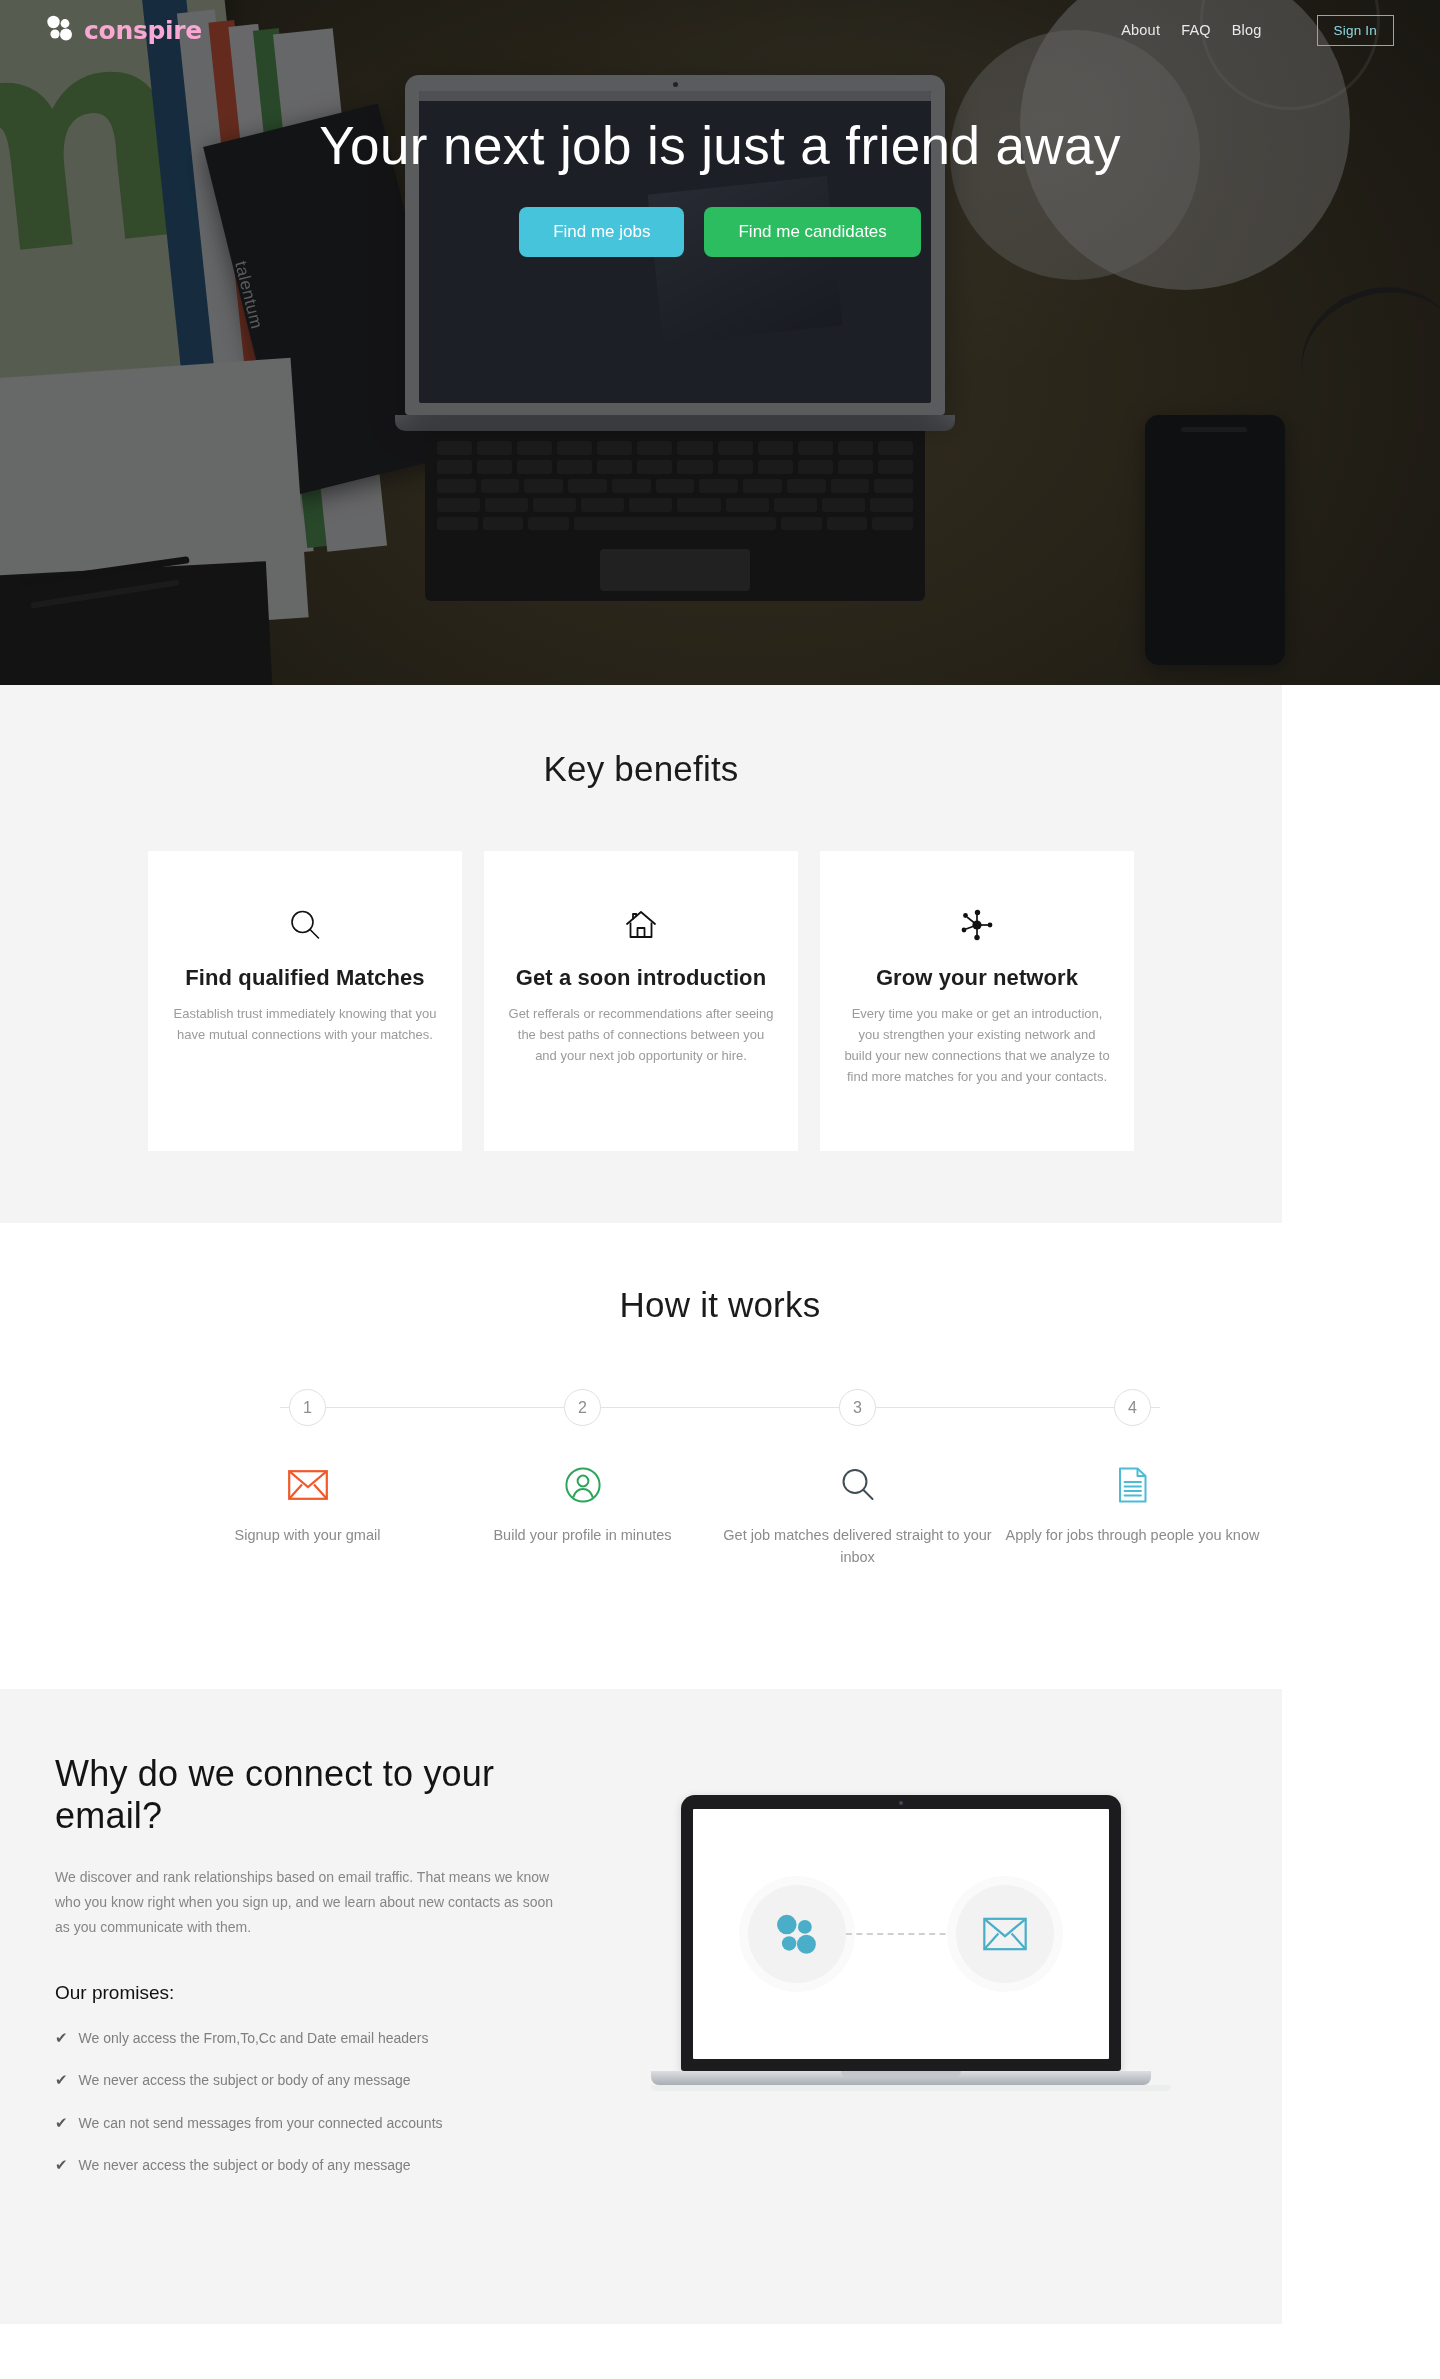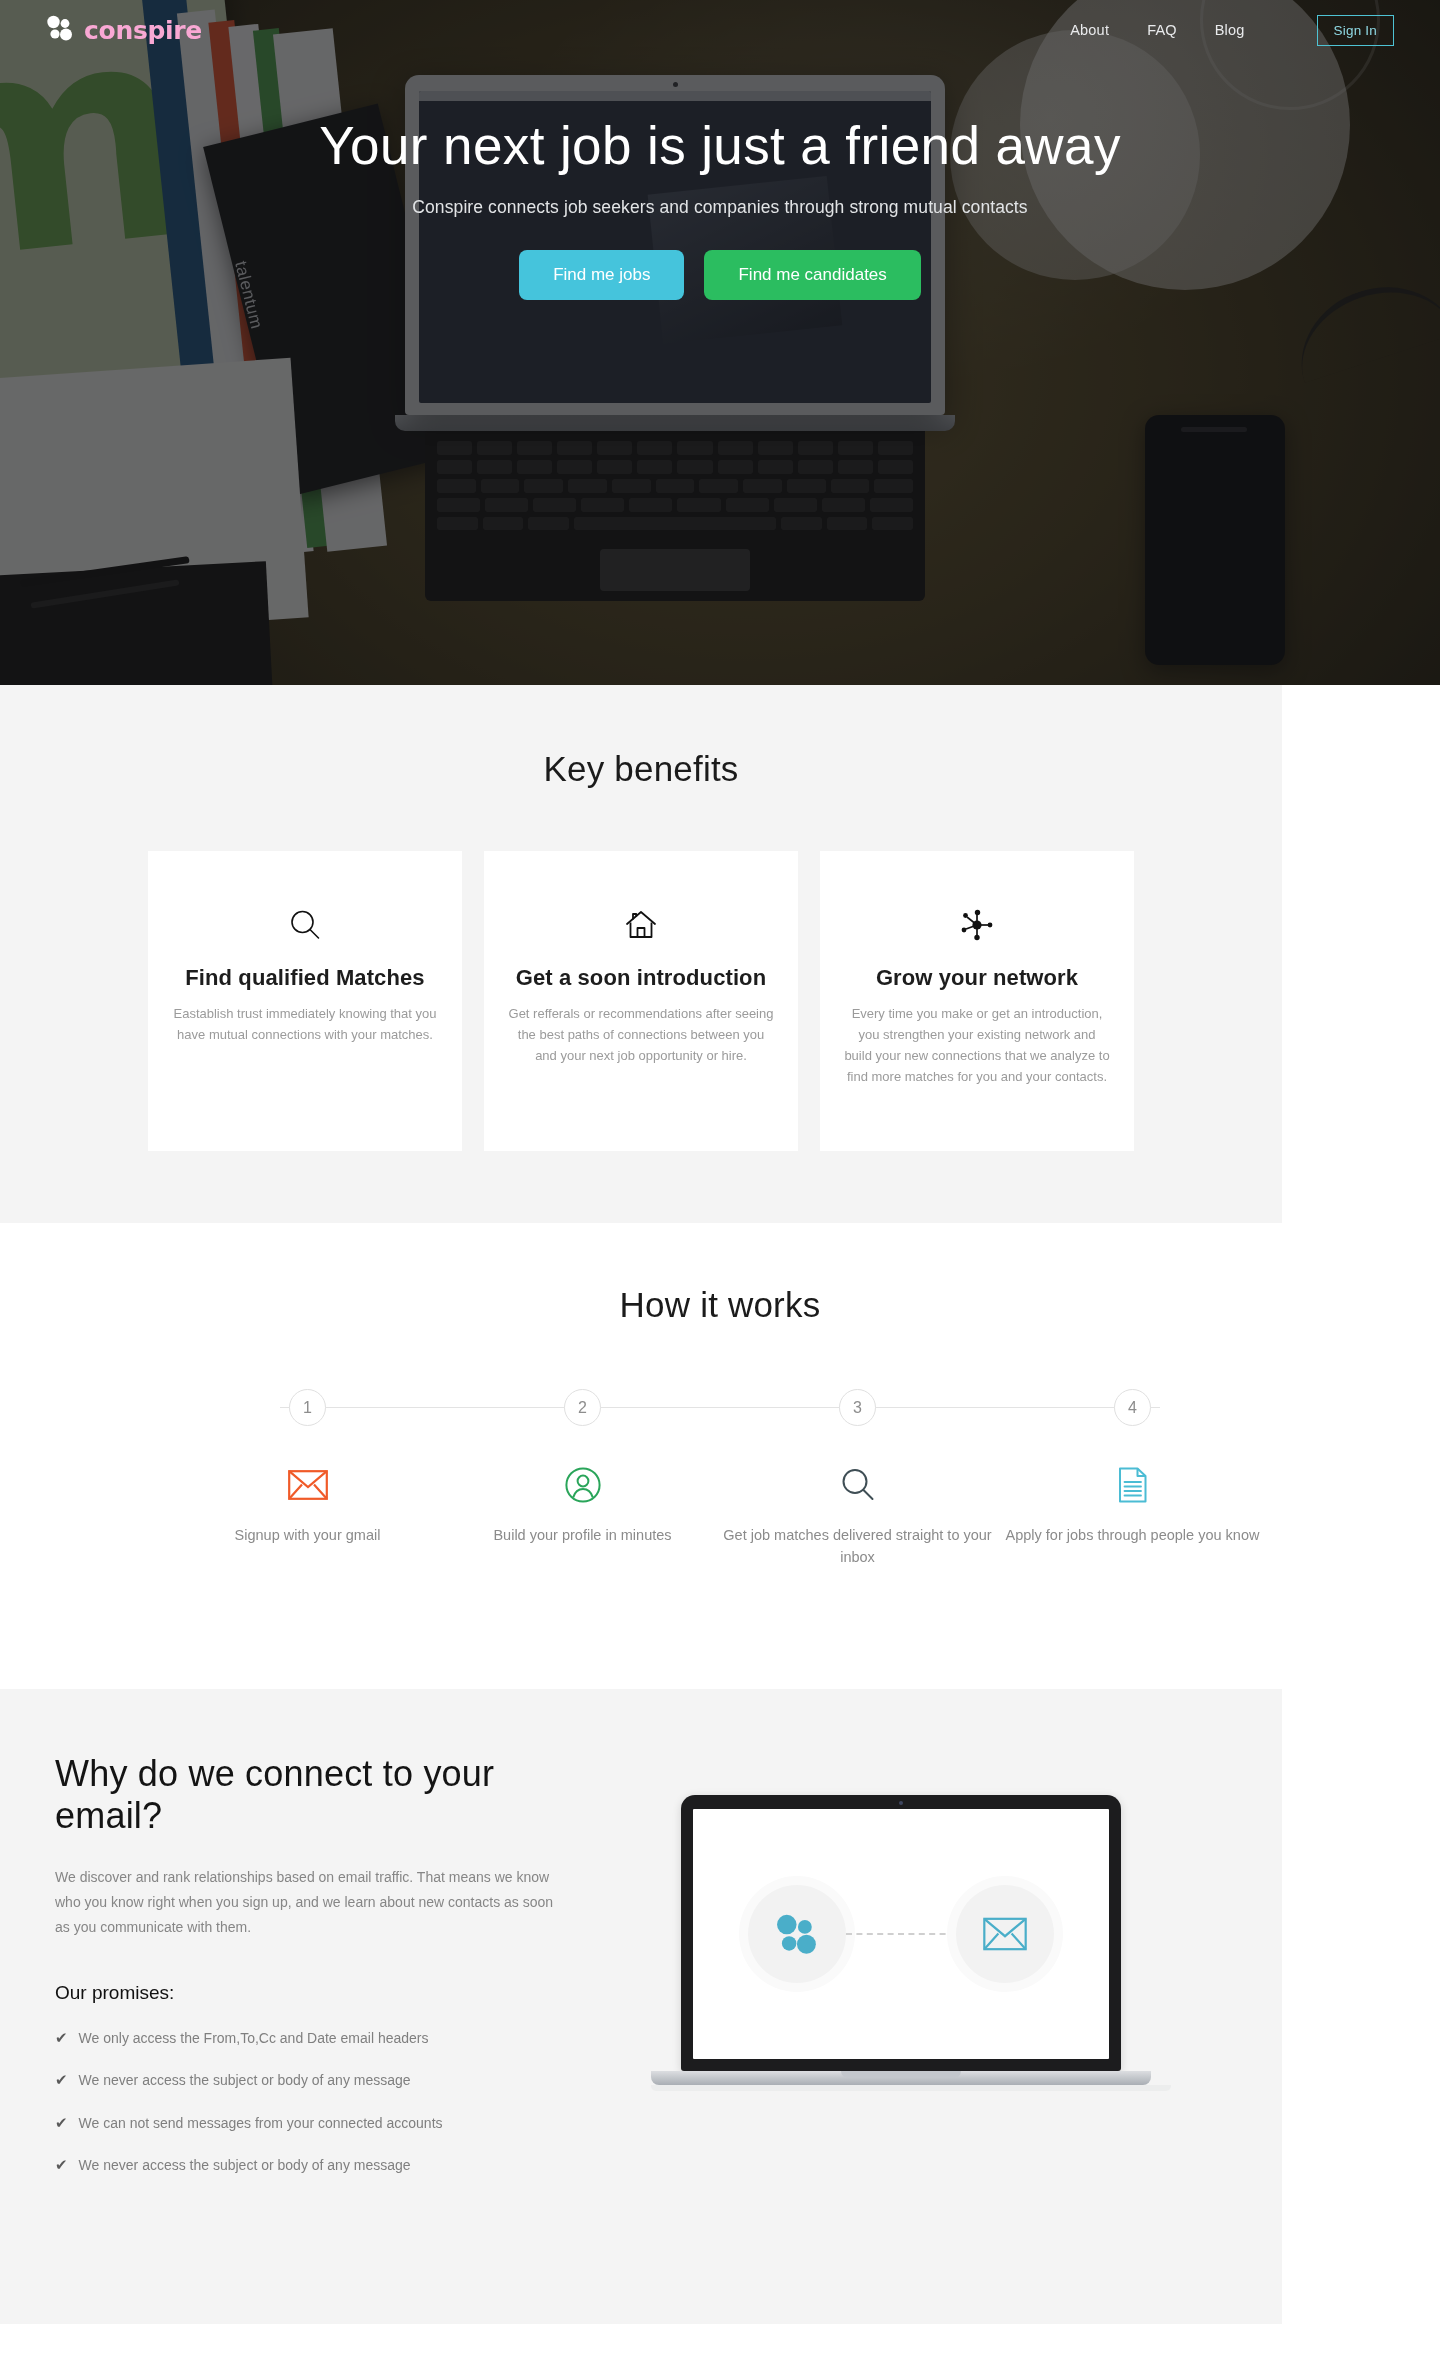--- a/index.html
+++ b/index.html
@@ -106,21 +106,21 @@
   .hero-tint { position:absolute; inset:0; background:rgba(18,18,20,.62); }
 
   
   .nav {
     position:absolute; left:0; top:0; width:1440px; height:60px;
     display:flex; align-items:center; padding:0 46px; z-index:20;
   }
   .logo { display:flex; align-items:center; gap:10px; }
   .logo-text { color:#f9a8d4; font-size:25px; font-weight:700; letter-spacing:-.3px; font-family:"DejaVu Sans", sans-serif; }
   .nav-spacer { flex:1; }
-  .nav-links { display:flex; align-items:center; gap:38px; }
+  .nav-links { display:flex; align-items:center; gap:21px; }
   .nav-link { color:#e9eaec; font-size:14.5px; text-decoration:none; letter-spacing:.2px; }
   .signin {
     margin-left:34px; border:1px solid #4ec3d4; color:#8fd9e4;
     padding:7px 16px; font-size:13.5px; background:transparent; cursor:pointer;
     letter-spacing:.2px; font-family:"Liberation Sans", sans-serif;
   }
 
   
   .hero-copy { position:absolute; left:0; top:0; width:1440px; text-align:center; z-index:15; }
   .hero-title {
@@ -338,21 +338,20 @@
       <div class="nav-links">
         <a class="nav-link" href="#">About</a>
         <a class="nav-link" href="#">FAQ</a>
         <a class="nav-link" href="#">Blog</a>
         <button class="signin">Sign In</button>
       </div>
     </nav>
 
     <div class="hero-copy">
       <h1 class="hero-title">Your next job is just a friend away</h1>
-      <p class="hero-sub">Conspire connects job seekers and companies through strong mutual contacts</p>
       <div class="hero-btns">
         <button class="btn btn-jobs">Find me jobs</button>
         <button class="btn btn-cand">Find me candidates</button>
       </div>
     </div>
   </section>
 
   <section class="sec-gray benefits">
     <h2 class="sec-title">Key benefits</h2>
     <div class="cards">

